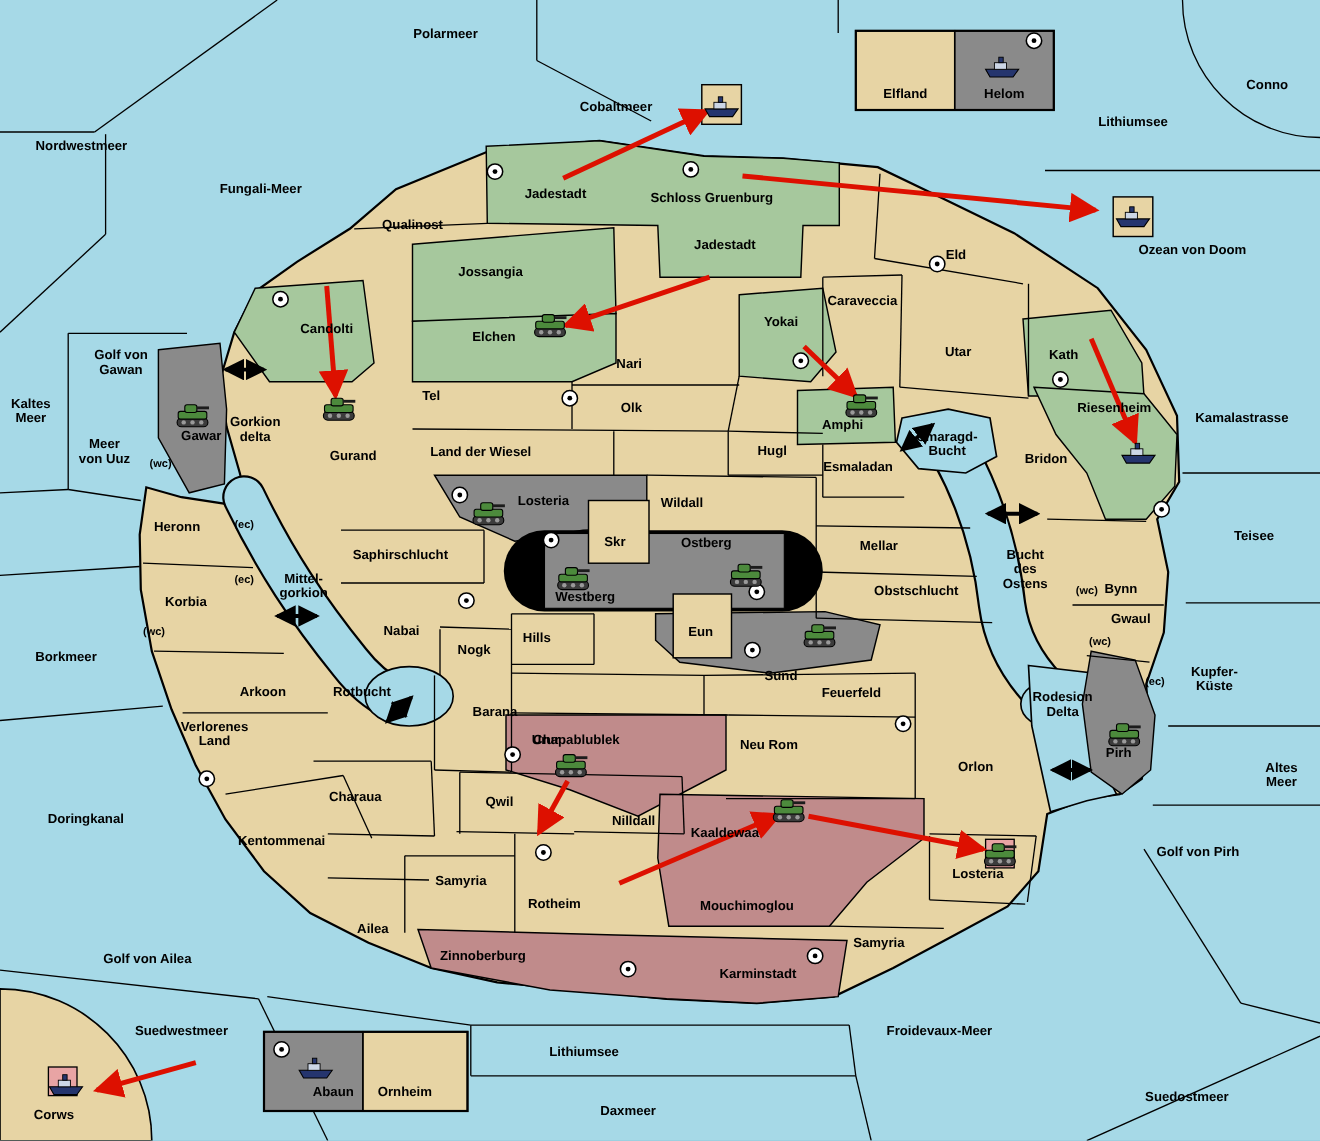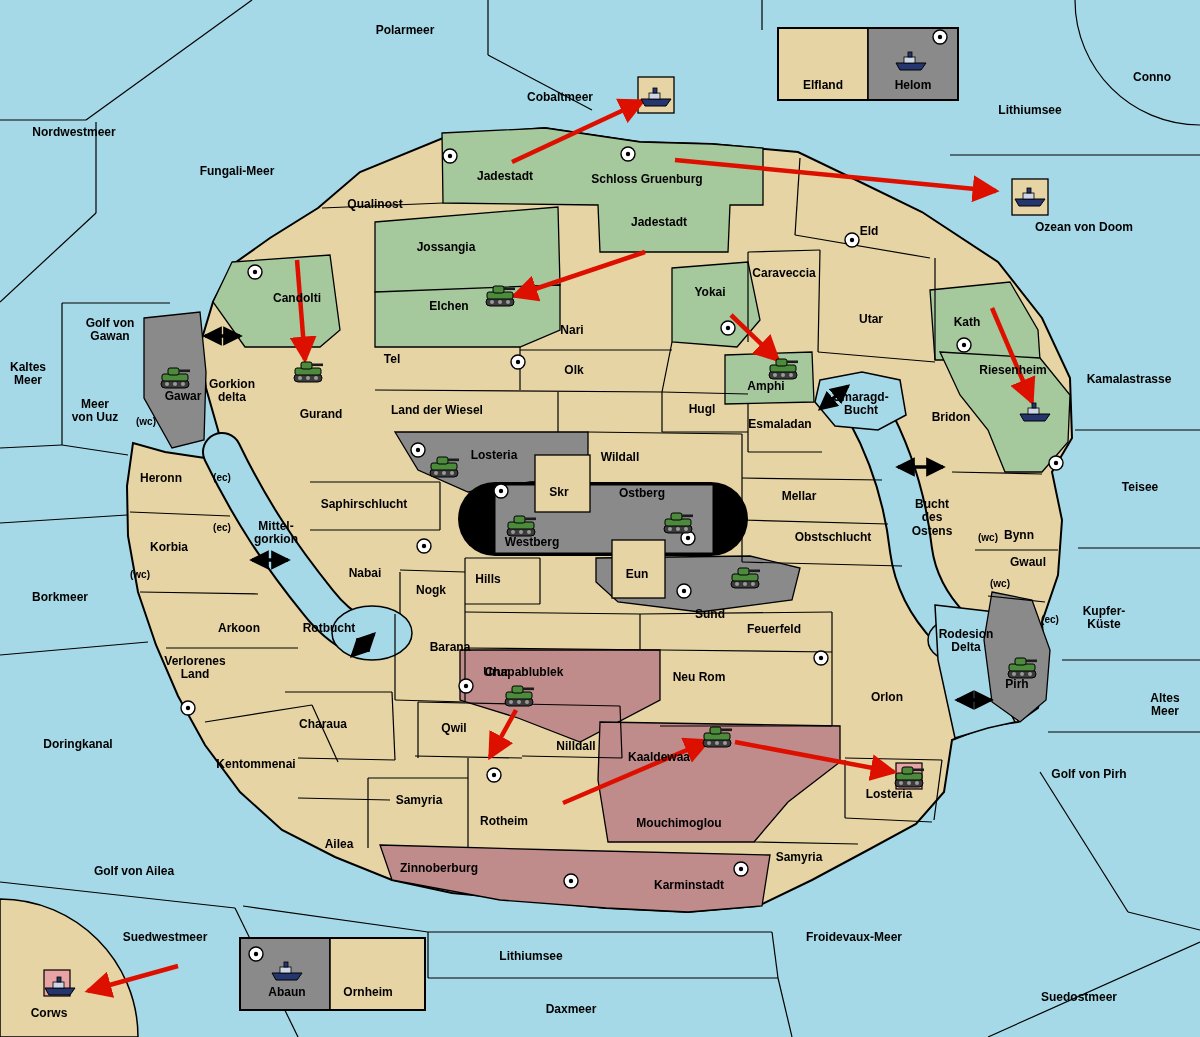--- a/index.html
+++ b/index.html
@@ -460,21 +460,21 @@
       <div class="lbl land" style="left: 256px; top: 765px;">Kentommenai</div>
       <div class="lbl land" style="left: 889px; top: 795px;">Losteria</div>
       <div class="lbl land" style="left: 419px; top: 801px;">Samyria</div>
       <div class="lbl land" style="left: 504px; top: 822px;">Rotheim</div>
       <div class="lbl land" style="left: 679px; top: 824px;">Mouchimoglou</div>
       <div class="lbl land" style="left: 339px; top: 845px;">Ailea</div>
       <div class="lbl land" style="left: 439px; top: 869px;">Zinnoberburg</div>
       <div class="lbl land" style="left: 799px; top: 858px;">Samyria</div>
       <div class="lbl land" style="left: 689px; top: 886px;">Karminstadt</div>
       <div class="lbl land" style="left: 49px; top: 1014px;">Corws</div>
-      <div class="lbl land" style="left: 287px; top: 993px;">Abaun</div>
+      <div class="lbl land" style="left: 303px; top: 993px;">Abaun</div>
       <div class="lbl land" style="left: 368px; top: 993px;">Ornheim</div>
       <div class="lbl land" style="left: 823px; top: 86px;">Elfland</div>
       <div class="lbl land" style="left: 913px; top: 86px;">Helom</div>
       <div class="lbl small" style="left: 146px; top: 422px;">(wc)</div>
       <div class="lbl small" style="left: 222px; top: 478px;">(ec)</div>
       <div class="lbl small" style="left: 222px; top: 528px;">(ec)</div>
       <div class="lbl small" style="left: 140px; top: 575px;">(wc)</div>
       <div class="lbl small" style="left: 988px; top: 538px;">(wc)</div>
       <div class="lbl small" style="left: 1000px; top: 584px;">(wc)</div>
       <div class="lbl small" style="left: 1050px; top: 620px;">(ec)</div>

